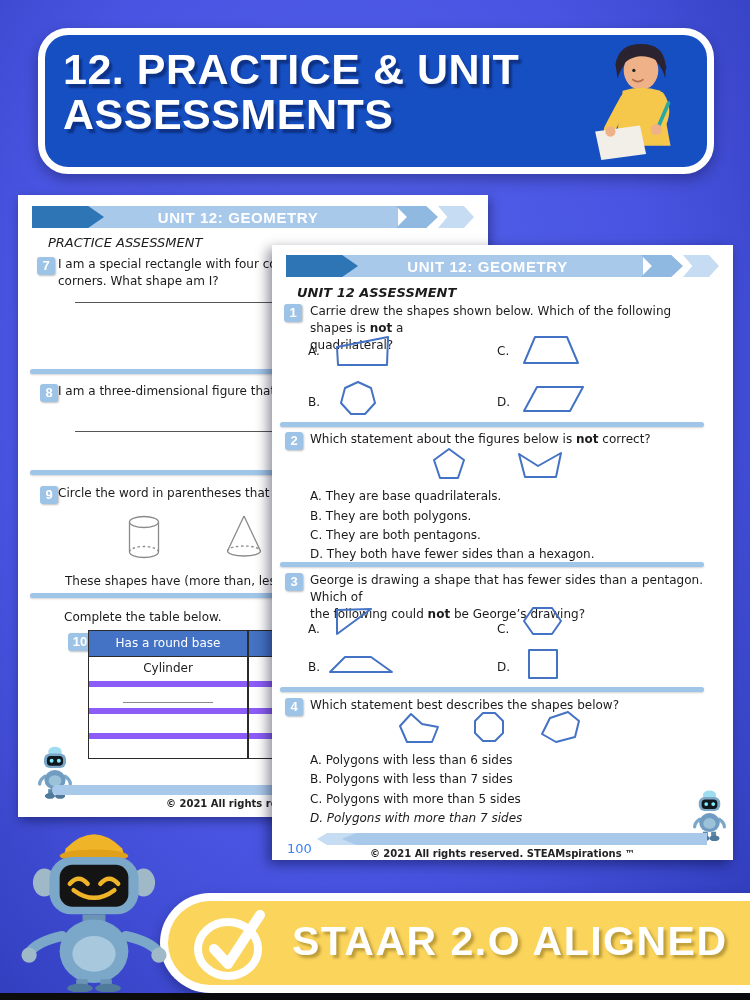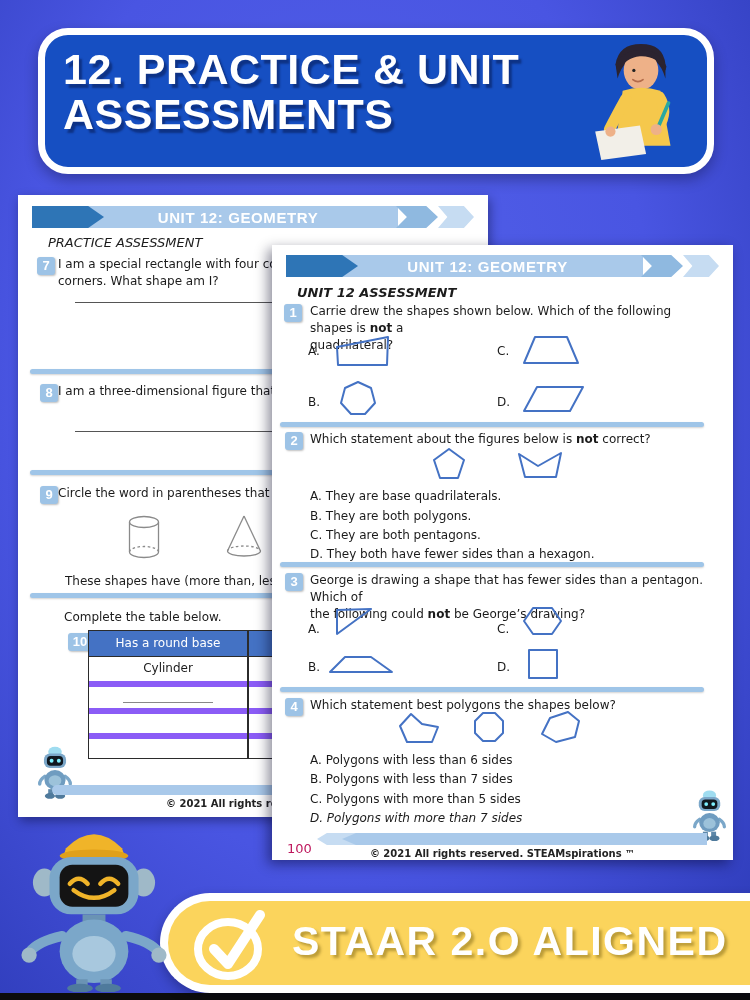--- a/index.html
+++ b/index.html
@@ -69,21 +69,21 @@
     color:#fff;font-size:12px;font-family:"DejaVu Sans", sans-serif;display:block;}
   .w-col-sep{position:absolute;left:158px;top:0;bottom:0;width:1.5px;background:#2b2b2b;}
   .w-row{position:absolute;left:0;right:0;height:25px;border-bottom:6px solid #8b5cf6;}
   .w-row .cell{position:absolute;left:0;width:158px;top:0;line-height:25px;text-align:center;
     font-size:12px;color:#1b1b1b;font-family:"DejaVu Sans", sans-serif;}
   .w-underscore{position:absolute;left:34px;bottom:5px;width:90px;border-bottom:1px solid #888;}
 
   .pfooter-bar{position:absolute;background:#a9c9ea;}
   .pfooter-text{position:absolute;font-size:10px;font-weight:bold;color:#222;
     font-family:"DejaVu Sans", sans-serif;}
-  .pagenum{position:absolute;font-size:13px;color:#be185d;font-family:"DejaVu Sans", sans-serif;}
+  .pagenum{position:absolute;font-size:13px;color:#3b82f6;font-family:"DejaVu Sans", sans-serif;}
 
   
   .staar-banner{position:absolute;left:160px;top:893px;width:640px;height:84px;
     background:#fbd45c;border:8px solid #ffffff;border-right:none;
     border-radius:55px 0 0 55px;z-index:4;box-shadow:0 5px 12px rgba(0,0,30,.3);}
   .staar-label{position:absolute;left:124px;top:0;height:84px;line-height:80px;color:#fff;
     font-weight:bold;font-size:41px;letter-spacing:1.5px;
     text-shadow:3px 3px 3px rgba(90,70,0,.4);white-space:nowrap;}
   .check-badge{position:absolute;left:24px;top:6px;width:86px;height:76px;}
 
@@ -261,21 +261,21 @@
     <svg class="shape" style="left:56px;top:410px;" width="66" height="19" viewBox="0 0 66 19">
       <polygon points="17,2 43,2 64,17 2,17"></polygon>
     </svg>
     <div class="letter" style="left:225px;top:415px;">D.</div>
     <svg class="shape" style="left:255px;top:403px;" width="32" height="32" viewBox="0 0 32 32">
       <rect x="2" y="2" width="28" height="28"></rect>
     </svg>
     <div class="divider" style="left:8px;top:442px;width:424px;"></div>
 
     <div class="qnum" style="left:13px;top:453px;">4</div>
-    <div class="qtext" style="left:38px;top:452px;width:405px;">Which statement best polygons the shapes below?</div>
+    <div class="qtext" style="left:38px;top:452px;width:405px;">Which statement best describes the shapes below?</div>
     <svg class="shape" style="left:126px;top:467px;" width="42" height="32" viewBox="0 0 42 32">
       <polygon points="2,14 13,2 24,12 40,15 34,30 9,30"></polygon>
     </svg>
     <svg class="shape" style="left:201px;top:466px;" width="32" height="32" viewBox="0 0 32 32">
       <polygon points="10,2 22,2 30,10 30,22 22,30 10,30 2,22 2,10"></polygon>
     </svg>
     <svg class="shape" style="left:266px;top:465px;" width="43" height="34" viewBox="0 0 43 34">
       <polygon points="12,8 30,2 41,11 37,27 18,32 4,24 9,14"></polygon>
     </svg>
     <div class="optline" style="left:38px;top:508px;">A. Polygons with less than 6 sides</div>

